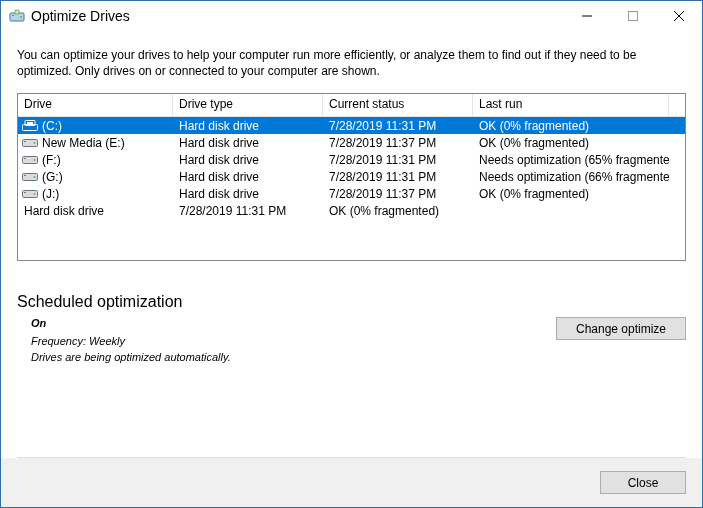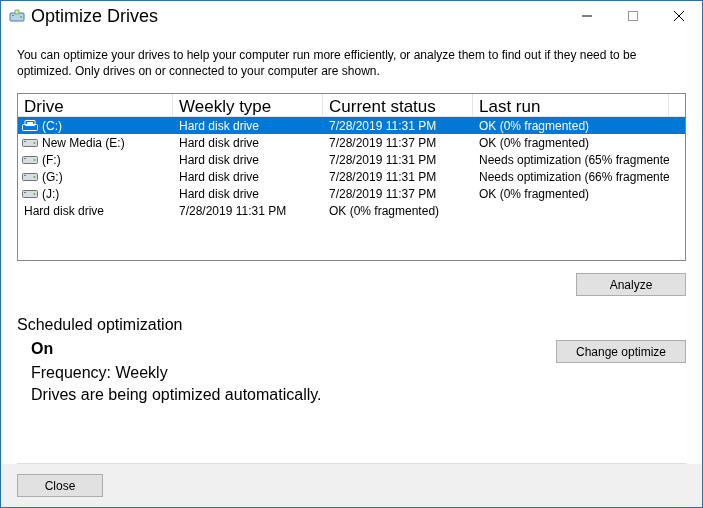--- a/index.html
+++ b/index.html
@@ -2,52 +2,52 @@
 <html><head>
 <meta charset="utf-8">
 <style>
   * { box-sizing: border-box; font-family: "Segoe UI", Tahoma, sans-serif; }
   html, body { margin: 0; padding: 0; }
   body { background: #fff; width: 703px; height: 508px; overflow: hidden; }
 
   .window { width: 703px; height: 508px; border: 1px solid #2f6ea8; display: flex; flex-direction: column; background: #fff; }
   .titlebar { height: 30px; display: flex; align-items: center; padding-left: 8px; background: #fff; }
   .title-icon { width: 16px; height: 16px; margin-right: 6px; }
-  .title-text { font-size: 18px; color: #000; flex: 1; }
+  .title-text { font-size: 14px; color: #000; flex: 1; }
   .win-ctrl { width: 46px; height: 30px; display: flex; align-items: center; justify-content: center; cursor: default; }
   .win-ctrl svg { display: block; }
 
   .body-area { padding: 10px 16px 0 16px; flex: 1; display: flex; flex-direction: column; font-size: 12px; color: #000; }
   .desc { line-height: 1.35; margin: 6px 0 14px 0; }
 
   .group-label { font-size: 12px; margin-bottom: 4px; }
 
   .listbox { border: 1px solid #828790; height: 168px; overflow: hidden; background: #fff; }
   .cols { display: grid; grid-template-columns: 155px 150px 150px 1fr 16px; }
   .header-row { height: 23px; background: #fff; border-bottom: 1px solid #e5e5e5; }
-  .header-cell { font-size: 17px; padding: 3px 6px 0 6px; border-right: 1px solid #e5e5e5; cursor: default; }
+  .header-cell { font-size: 12px; padding: 3px 6px 0 6px; border-right: 1px solid #e5e5e5; cursor: default; }
   .header-cell:last-child { border-right: none; }
 
   .data-row { height: 17px; font-size: 12px; }
   .data-row.selected { background: #0078d7; color: #fff; }
   .cell { padding: 0 6px; white-space: nowrap; overflow: hidden; display: flex; align-items: center; }
   .cell.first { gap: 4px; padding-left: 4px; }
   .drive-icon { width: 16px; height: 12px; flex: 0 0 16px; }
 
   .btn-row { display: flex; justify-content: flex-end; gap: 8px; margin-top: 12px; }
   .btn { min-width: 110px; height: 23px; border: 1px solid #adadad; background: #e1e1e1; font-size: 12px; cursor: default; padding: 0 16px; }
 
   .sched-label { font-size: 16px; margin-top: 20px; margin-bottom: 6px; }
   .sched-body { display: flex; align-items: flex-start; }
-  .sched-text { flex: 1; padding-left: 14px; font-size: 16px; }
+  .sched-text { flex: 1; padding-left: 14px; font-size: 11px; font-style: italic; }
   .sched-on { font-weight: bold; margin-bottom: 6px; }
   .sched-line { margin-bottom: 4px; }
 
   .footer-sep { height: 1px; background: #dfdfdf; margin-top: auto; }
-  .footer { height: 43px; background: #f0f0f0; display: flex; align-items: center; justify-content: flex-start; padding: 0 16px; }
+  .footer { height: 49px; background: #f0f0f0; display: flex; align-items: center; justify-content: flex-end; padding: 0 16px; }
 </style>
 </head>
 <body>
 
 <div class="window">
 
   <div class="titlebar">
     <span class="title-icon">
       <svg viewBox="0 0 16 16" width="16" height="16">
         <rect x="1" y="5" width="14" height="8" rx="1" fill="#b8d4ea" stroke="#4a7aa0" stroke-width="1"></rect>
@@ -76,21 +76,21 @@
   </div>
 
   <div class="body-area">
 
     <div class="desc">You can optimize your drives to help your computer run more efficiently, or analyze them to find out if they need to be optimized. Only drives on or connected to your computer are shown.</div>
 
 
     <div class="listbox">
       <div class="cols header-row">
         <div class="header-cell">Drive</div>
-        <div class="header-cell">Weekly type</div>
+        <div class="header-cell">Drive type</div>
         <div class="header-cell">Current status</div>
         <div class="header-cell">Last run</div>
         <div class="header-cell"></div>
       </div>
       <div id="rows-container">
           <div class="cols data-row selected">
             <div class="cell first">
               <span class="drive-icon"><svg viewBox="0 0 16 12" width="16" height="12">
                   <rect x="0.5" y="4.5" width="15" height="6" rx="1" fill="#0078d7" stroke="#fff" stroke-width="1"></rect>
                   <rect x="3" y="0.5" width="10" height="5" rx="0.5" fill="none" stroke="#fff" stroke-width="1"></rect>
@@ -162,21 +162,20 @@
           <div class="cols data-row">
             <div class="cell">Hard disk drive</div>
             <div class="cell">7/28/2019 11:31 PM</div>
             <div class="cell">OK (0% fragmented)</div>
             <div class="cell"></div>
           </div>
         </div>
     </div>
 
     <div class="btn-row">
-      <button class="btn">Analyze</button>
     </div>
 
     <div class="sched-label">Scheduled optimization</div>
     <div class="sched-body">
       <div class="sched-text">
         <div class="sched-on">On</div>
         <div class="sched-line">Frequency: Weekly</div>
         <div class="sched-line">Drives are being optimized automatically.</div>
       </div>
       <button class="btn" style="min-width:130px">Change optimize</button>

